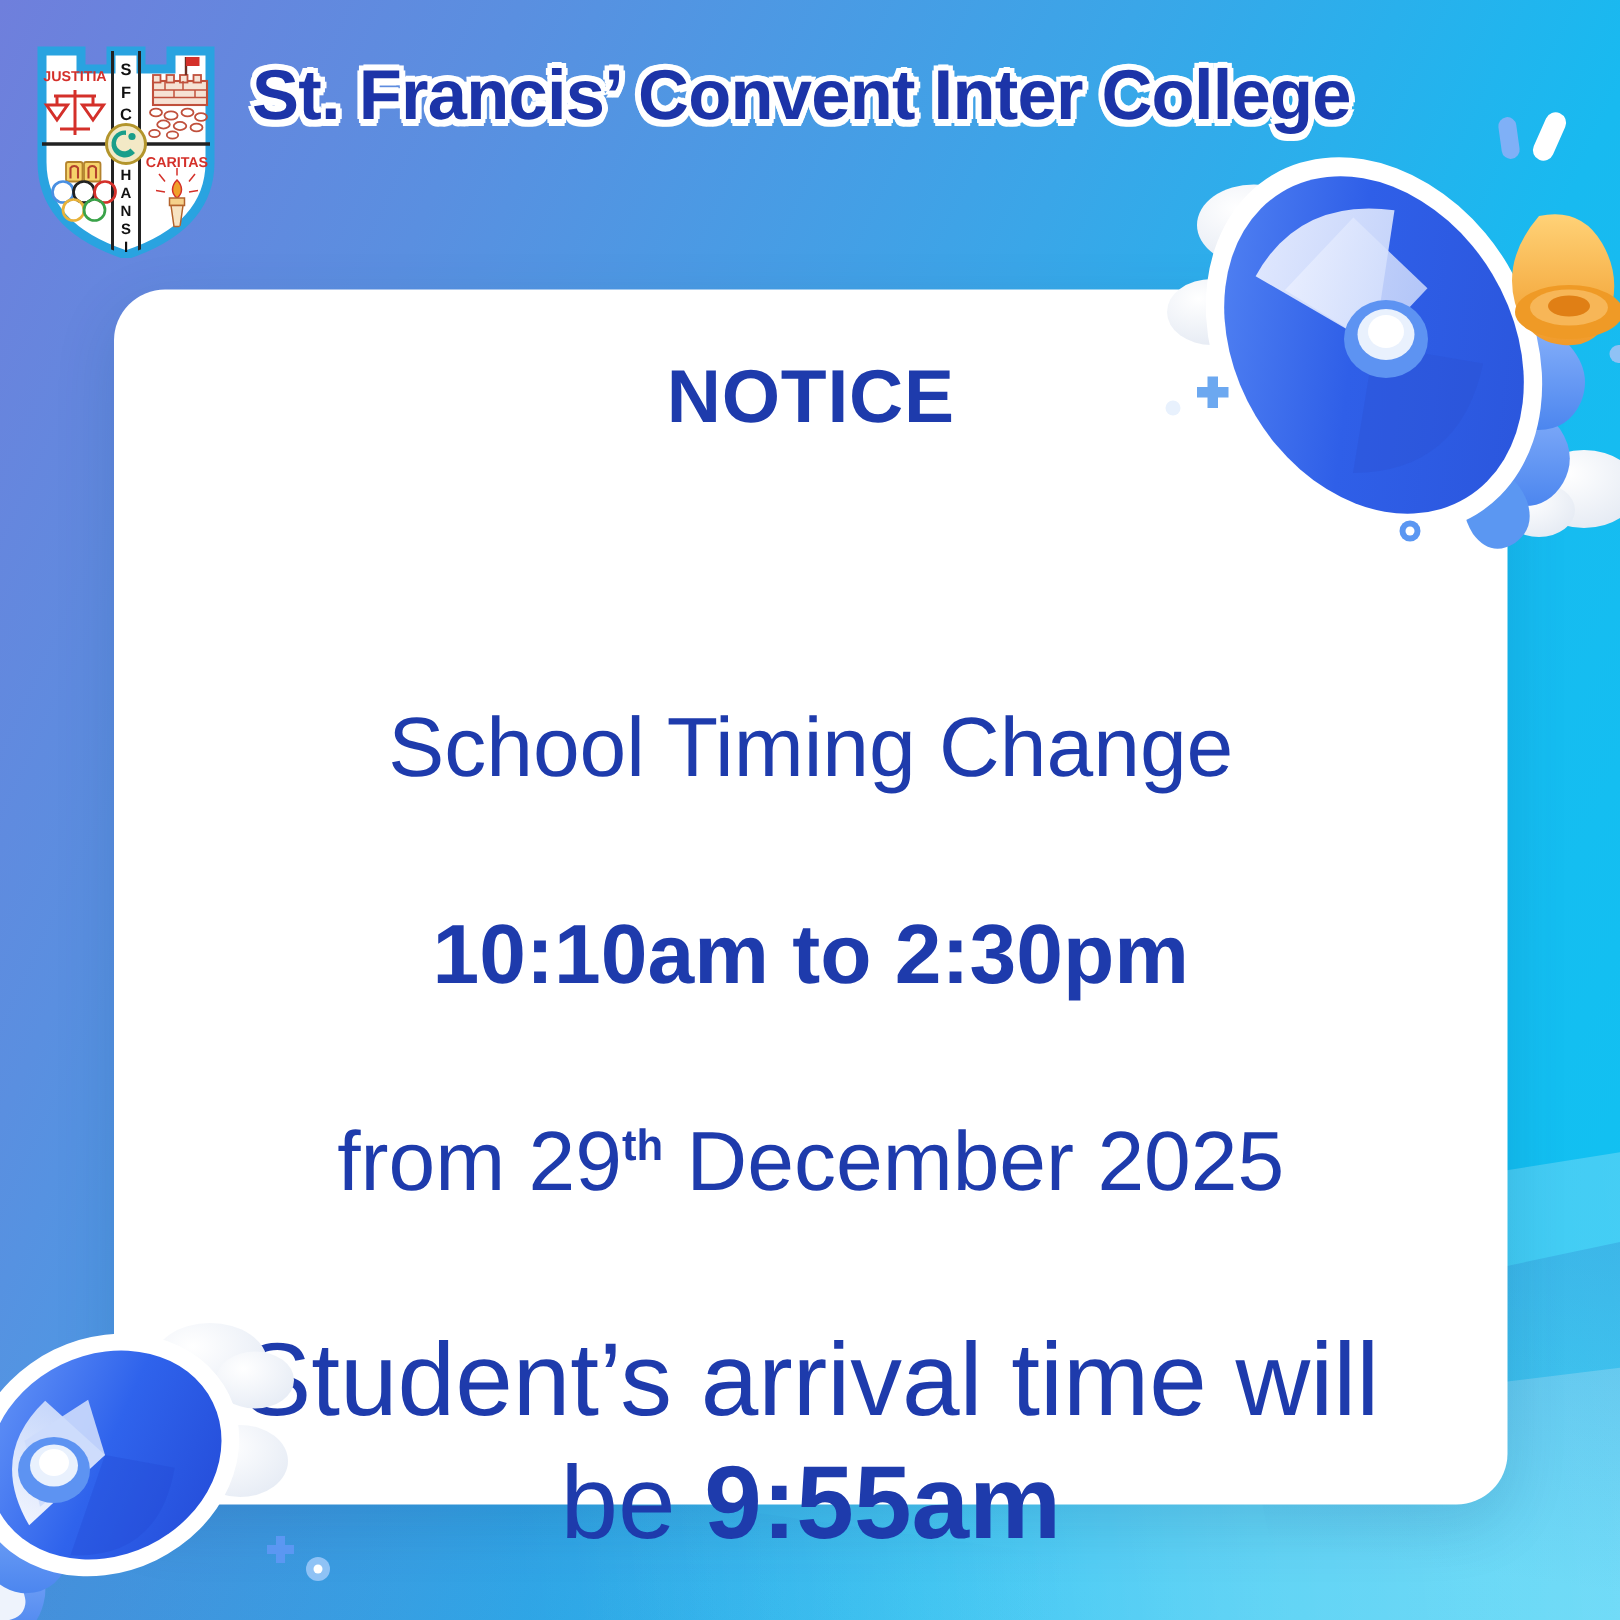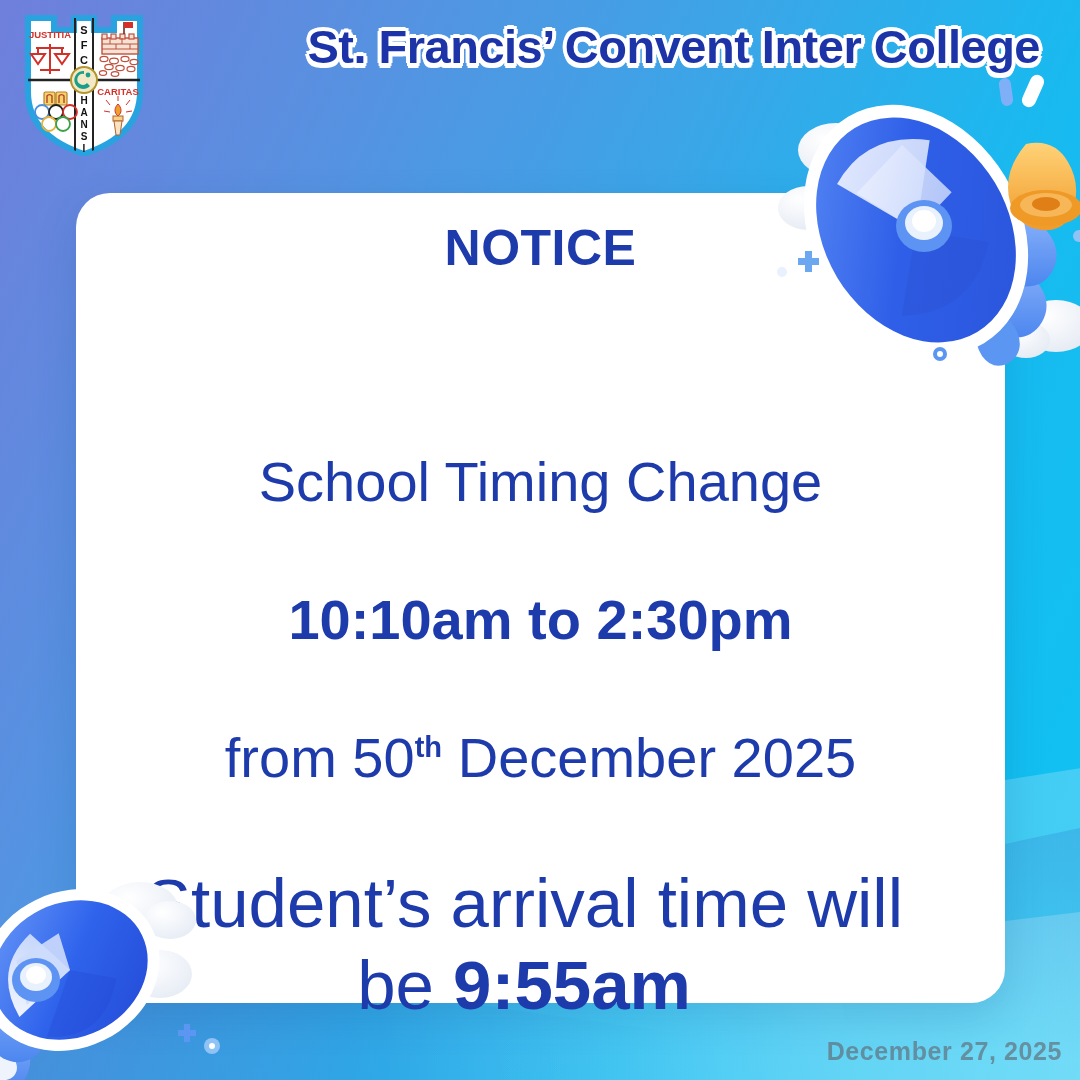--- a/index.html
+++ b/index.html
@@ -36,52 +36,51 @@
     transform:rotate(8deg); transform-origin:left bottom;
   }
   .band-4{
     right:-60px; bottom:-30px; width:300px; height:260px;
     background:linear-gradient(200deg,rgba(40,120,200,.28),rgba(40,120,200,0) 70%);
     transform:rotate(-12deg);
   }
 
   
   .header{
-    position:absolute; left:14px; top:8px; right:40px;
-    display:flex; align-items:flex-start; gap:4px;
+    position:absolute; left:14px; top:24px; right:40px;
+    display:flex; align-items:flex-start; gap:14px;
     z-index:6;
-    justify-content:space-between;
   }
   .crest{ width:140px; height:148px; flex:0 0 auto; }
   .school-title{
     font-size:47px; font-weight:bold; line-height:1.06;
     color:#1c34a8; letter-spacing:-.5px;
     padding-top:14px;
     text-shadow:
       -3px -3px 0 #ffffff, 3px -3px 0 #ffffff, -3px 3px 0 #ffffff, 3px 3px 0 #ffffff,
       -4px 0 0 #ffffff, 4px 0 0 #ffffff, 0 -4px 0 #ffffff, 0 4px 0 #ffffff,
       -2px 5px 0 #ffffff, 2px 5px 0 #ffffff;
   }
 
   
   .notice-card{
     position:absolute;
     left:76px; top:193px; width:929px; height:810px;
     background:#ffffff; border-radius:34px;
     box-shadow:0 14px 40px rgba(10,60,120,.16);
     z-index:4;
     display:flex; flex-direction:column; align-items:center;
-    padding:20px 58px 40px;
+    padding:36px 58px 40px;
   }
   .notice-heading{
     font-size:50px; font-weight:bold; color:#1e3bac;
     letter-spacing:.5px; margin-top:6px;
   }
   .notice-body{
-    width:100%; display:flex; flex-direction:column; 
+    width:100%; display:flex; flex-direction:column; align-items:center;
     flex:1; justify-content:flex-start; margin-top:92px;
   }
   .line{
     color:#1e3bac; text-align:center; width:100%;
     font-size:57px; line-height:1.18; font-weight:400;
   }
   .line.bold{ font-weight:bold; }
   .line-hours{ margin-top:80px; font-size:56px; }
   .line-date{ margin-top:72px; font-size:56px; }
   .line-arrival{ margin-top:72px; font-size:69px; max-width:780px; }
@@ -223,21 +222,21 @@
   <div class="notice-card">
     <div class="notice-heading">NOTICE</div>
 
     <div class="notice-body">
 
       <div class="line line-hours">School Timing Change</div>
 
       <div class="line bold line-date">10:10am to 2:30pm</div>
 
       <div class="line line-date">
-        <span>from 50</span><sup>th</sup><span> December 2025</span>
+        <span>from 29</span><sup>th</sup><span> December 2025</span>
       </div>
 
       <div class="line line-arrival">
         <span>Student’s arrival time will be </span><b>9:55am</b>
       </div>
 
     </div>
   </div>
 
   <svg class="decor mega-tr" viewBox="0 0 330 330">
@@ -358,15 +357,14 @@
     <g fill="#5b97f2">
       <path d="M214 168 h6 v-6 h6 v6 h6 v6 h-6 v6 h-6 v-6 h-6 z"></path>
       <circle cx="248" cy="184" r="8" fill="#8fc2f5"></circle>
       <circle cx="248" cy="184" r="3" fill="#ffffff"></circle>
     </g>
     <g fill="#7fb0f7">
       <rect x="2" y="4" width="10" height="26" rx="5" transform="rotate(18 7 17)"></rect>
     </g>
   </svg>
 
-  <div class="date-stamp">December 27, 2025</div>
 
 </div>
 
 </body></html>

